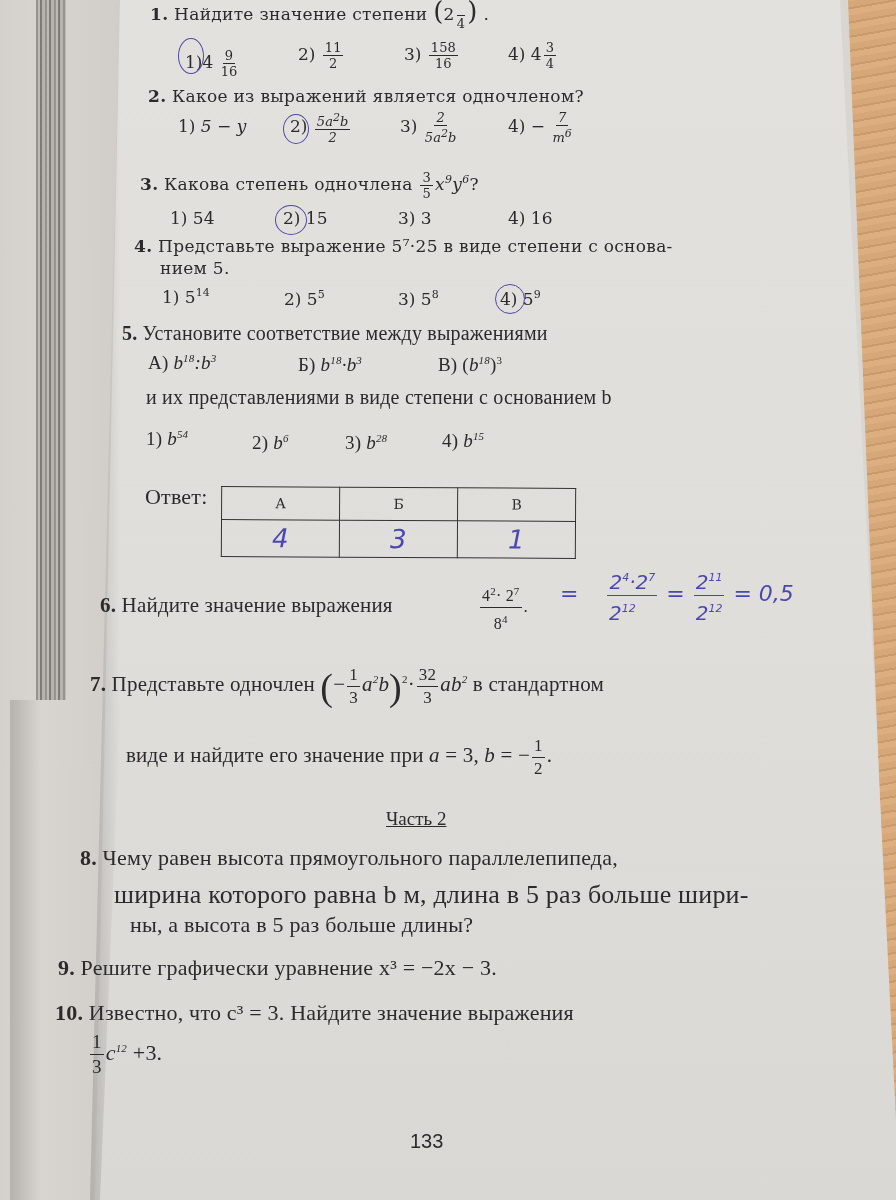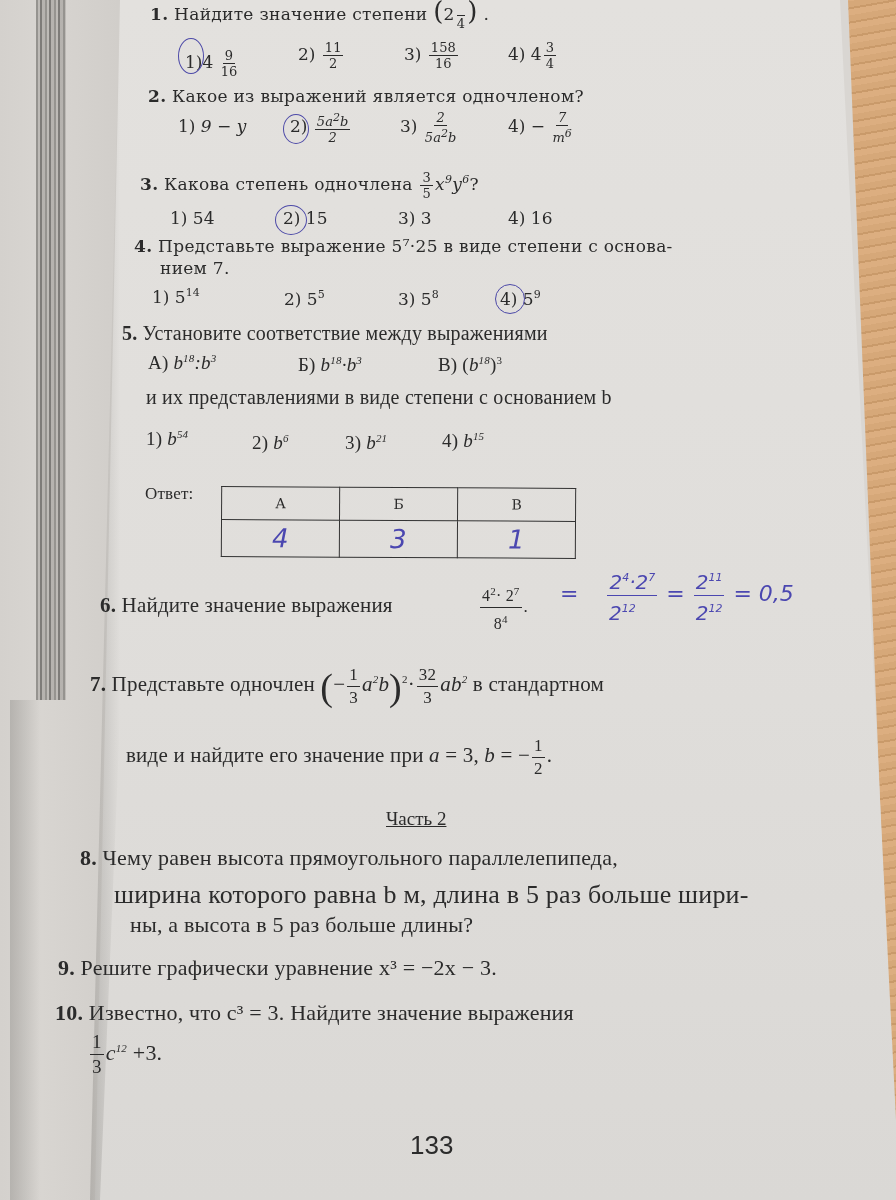--- a/index.html
+++ b/index.html
@@ -18,21 +18,21 @@
   .frac .n{border-bottom:1px solid #2b2b2b;padding:0 2px;}
   .ital{font-style:italic;}
   sup{font-size:11px;}
   .circle{position:absolute;border:1.6px solid #4d4aa8;border-radius:50%;}
   .hand{font-family:"DejaVu Sans","Liberation Sans",sans-serif;color:#4b47b0;font-style:italic;}
   .ans-table{position:absolute;left:221px;top:487px;border-collapse:collapse;transform:rotate(0.3deg);}
   .ans-table td{border:1.5px solid #333;width:115px;height:30px;text-align:center;font-size:14px;}
   .ans-table tr.hw td{height:34px;font-size:26px;}
   .part{font-size:19px;text-decoration:underline;font-family:"Liberation Serif",serif;}
   .cond{font-family:"Liberation Serif",serif;font-size:21px;letter-spacing:.2px;}
-  .pagenum{font-family:"Liberation Sans",sans-serif;font-size:26px;}
+  .pagenum{font-family:"Liberation Sans",sans-serif;font-size:20px;}
 </style>
 </head>
 <body>
 
 <div class="left-page"></div>
 <div class="spine"></div>
 <div class="spine-fade"></div>
 <div class="table-wood"></div>
 <div class="page"></div>
 <div class="page-shadow"></div>
@@ -60,21 +60,21 @@
 <div class="abs opt" style="left:508px;top:40px;">4) 4<span class="frac">
       <span class="n">3</span>
       <span>4</span>
     </span></div>
 <div class="circle" style="left:178px;top:38px;width:24px;height:34px;"></div>
 
 <div class="abs q" style="left:148px;top:86px;">
   <span class="qn">2.</span>
   <span>Какое из выражений является одночленом?</span>
 </div>
-<div class="abs opt" style="left:178px;top:116px;">1) <span class="ital">9 − y</span></div>
+<div class="abs opt" style="left:178px;top:116px;">1) <span class="ital">5 − y</span></div>
 <div class="abs opt" style="left:290px;top:110px;">2) <span class="frac ital">
       <span class="n">5a<sup>2</sup>b</span>
       <span>2</span>
     </span></div>
 <div class="abs opt" style="left:400px;top:110px;">3) <span class="frac ital">
       <span class="n">2</span>
       <span>5a<sup>2</sup>b</span>
     </span></div>
 <div class="abs opt" style="left:508px;top:110px;">4) − <span class="frac ital">
       <span class="n">7</span>
@@ -93,41 +93,41 @@
 <div class="abs opt" style="left:170px;top:208px;">1) 54</div>
 <div class="abs opt" style="left:283px;top:208px;">2) 15</div>
 <div class="abs opt" style="left:398px;top:208px;">3) 3</div>
 <div class="abs opt" style="left:508px;top:208px;">4) 16</div>
 <div class="circle" style="left:275px;top:205px;width:30px;height:28px;"></div>
 
 <div class="abs q" style="left:134px;top:236px;">
   <span class="qn">4.</span>
   <span>Представьте выражение 5⁷·25 в виде степени с основа-</span>
 </div>
-<div class="abs q" style="left:160px;top:258px;">нием 7.</div>
-<div class="abs opt" style="left:152px;top:286px;">1) 5<sup>14</sup></div>
+<div class="abs q" style="left:160px;top:258px;">нием 5.</div>
+<div class="abs opt" style="left:162px;top:286px;">1) 5<sup>14</sup></div>
 <div class="abs opt" style="left:284px;top:288px;">2) 5<sup>5</sup></div>
 <div class="abs opt" style="left:398px;top:288px;">3) 5<sup>8</sup></div>
 <div class="abs opt" style="left:500px;top:288px;">4) 5<sup>9</sup></div>
 <div class="circle" style="left:495px;top:284px;width:28px;height:28px;"></div>
 
 <div class="abs cond" style="left:122px;top:322px;font-size:20px;">
   <span class="qn">5.</span>
   <span>Установите соответствие между выражениями</span>
 </div>
 <div class="abs cond" style="left:148px;top:352px;font-size:19px;">А) <span class="ital">b<sup>18</sup>:b<sup>3</sup></span></div>
 <div class="abs cond" style="left:298px;top:354px;font-size:19px;">Б) <span class="ital">b<sup>18</sup>·b<sup>3</sup></span></div>
 <div class="abs cond" style="left:438px;top:354px;font-size:19px;">В) (<span class="ital">b<sup>18</sup></span>)<sup>3</sup></div>
 <div class="abs cond" style="left:146px;top:386px;font-size:20px;">и их представлениями в виде степени с основанием b</div>
 <div class="abs cond" style="left:146px;top:428px;font-size:19px;">1) <span class="ital">b<sup>54</sup></span></div>
 <div class="abs cond" style="left:252px;top:432px;font-size:19px;">2) <span class="ital">b<sup>6</sup></span></div>
-<div class="abs cond" style="left:345px;top:432px;font-size:19px;">3) <span class="ital">b<sup>21</sup></span></div>
+<div class="abs cond" style="left:345px;top:432px;font-size:19px;">3) <span class="ital">b<sup>28</sup></span></div>
 <div class="abs cond" style="left:442px;top:430px;font-size:19px;">4) <span class="ital">b<sup>15</sup></span></div>
 
-<div class="abs cond" style="left:145px;top:484px;font-size:17px;">Ответ:</div>
+<div class="abs cond" style="left:145px;top:484px;font-size:22px;">Ответ:</div>
 <table class="ans-table">
   <tbody>
       <tr>
     <td>А</td>
     <td>Б</td>
     <td>В</td>
   </tr>
   <tr class="hw">
     <td class="hand">4</td>
     <td class="hand">3</td>

